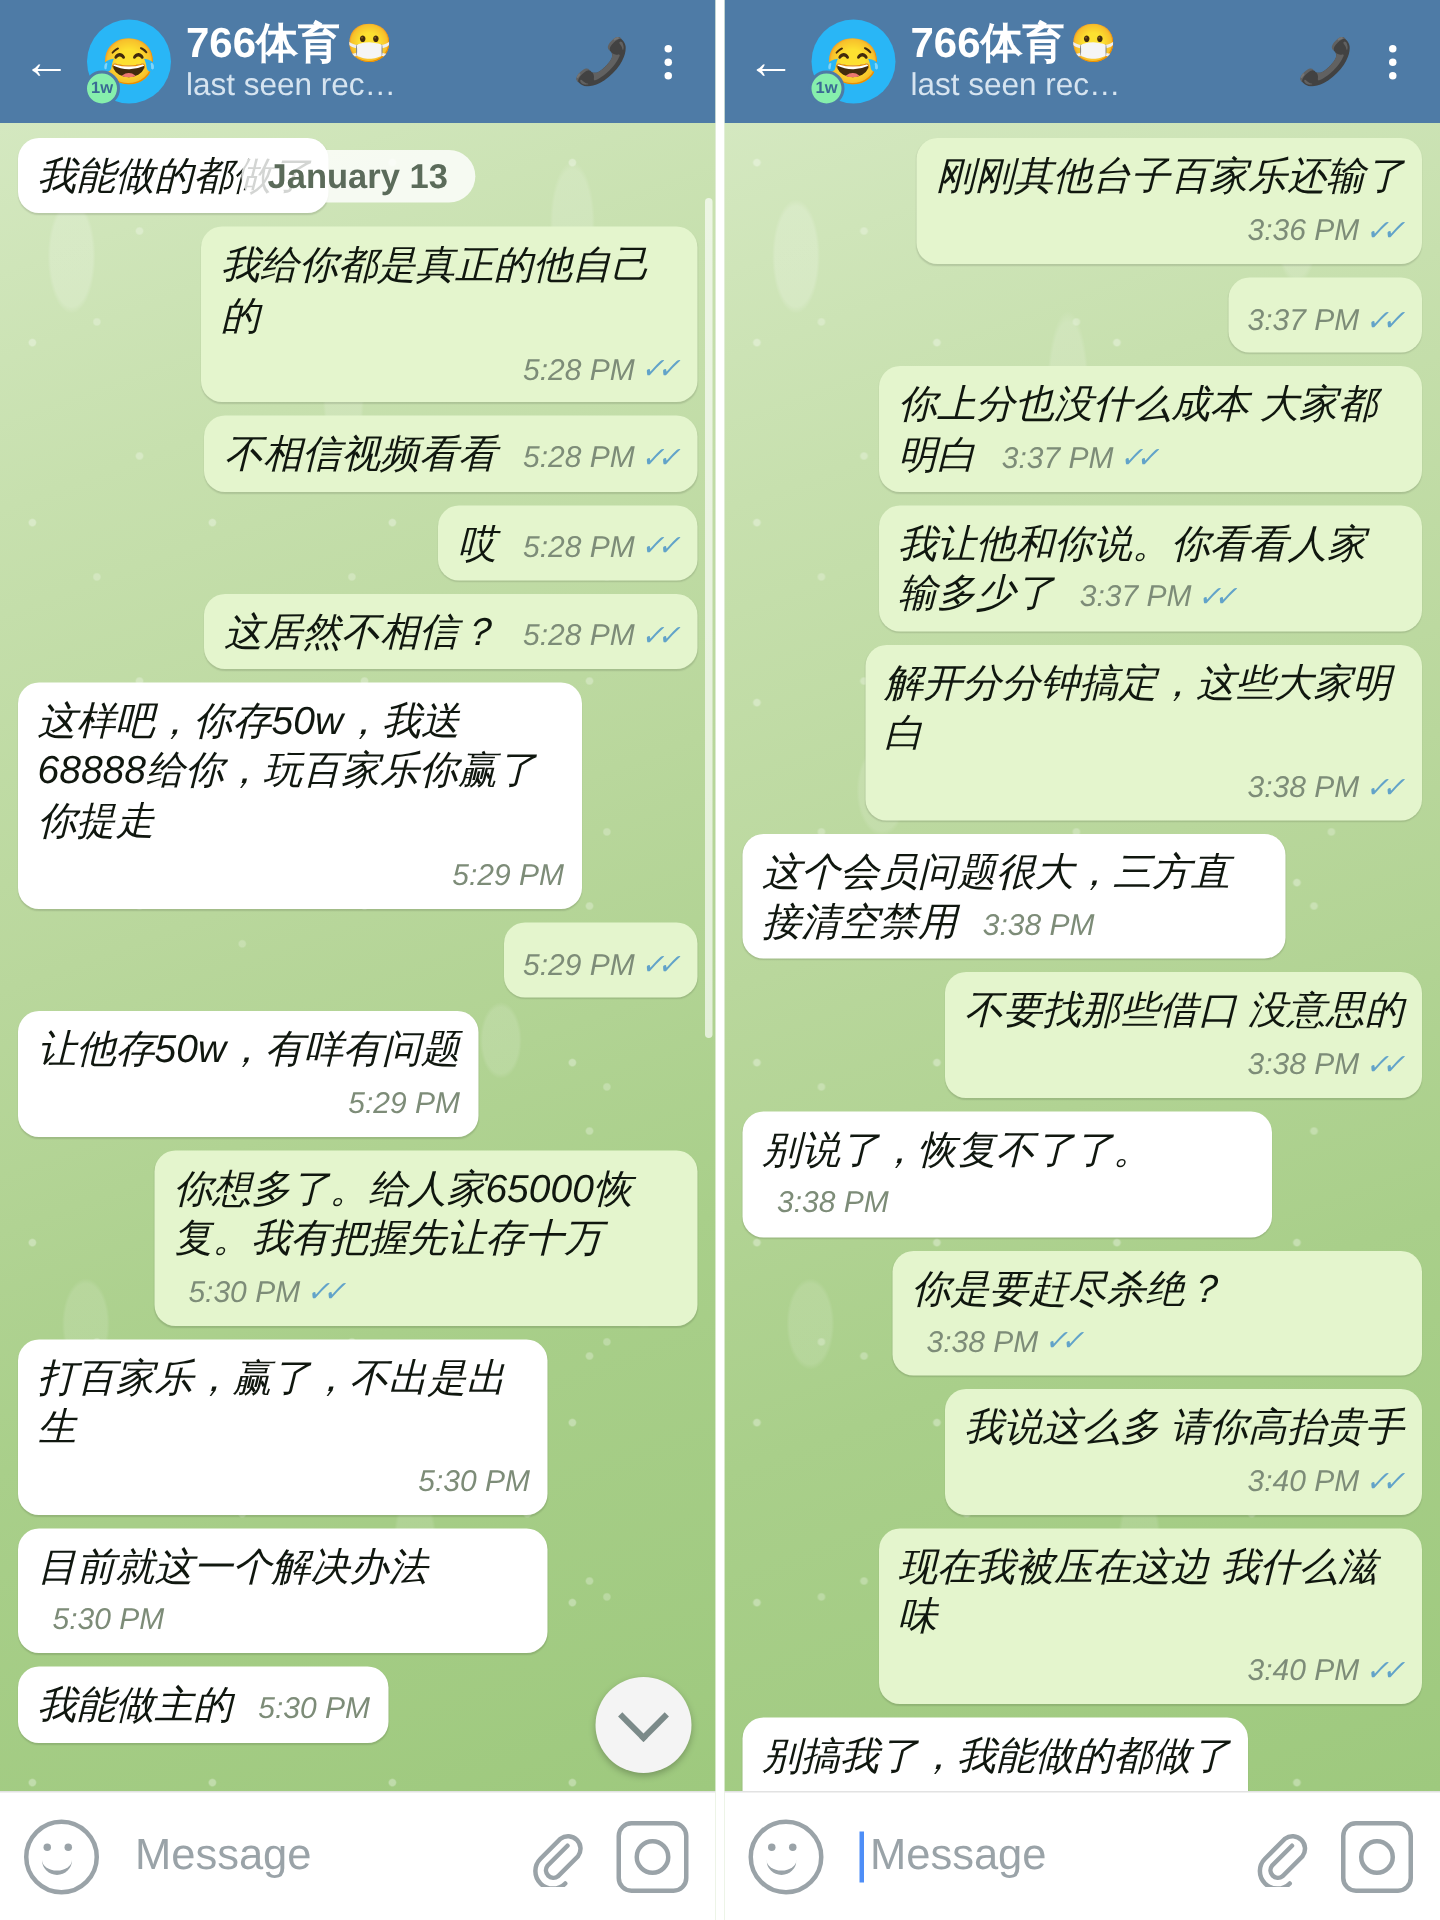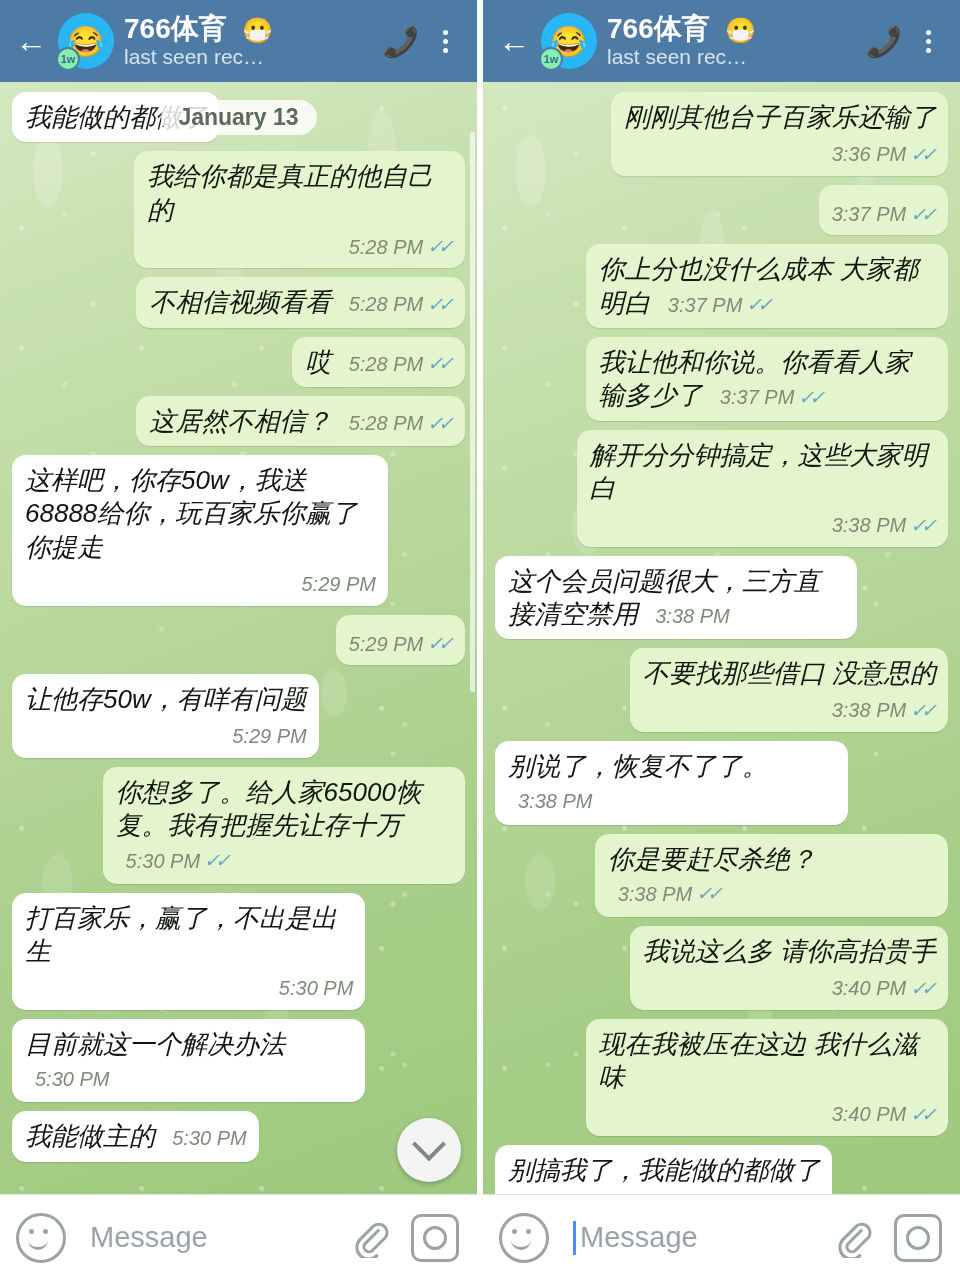--- a/index.html
+++ b/index.html
@@ -65,21 +65,21 @@
   }
   .title-block{
     flex:1 1 auto;min-width:0;
     display:flex;flex-direction:column;justify-content:center;
     overflow:hidden;
   }
   .chat-title{
     font-size:28px;font-weight:bold;
     white-space:nowrap;overflow:hidden;
     line-height:1.15;
-    display:flex;align-items:flex-end;gap:16px;
+    display:flex;align-items:center;gap:4px;
   }
   .chat-title .emoji{font-size:25px;}
   .chat-sub{
     font-size:21px;color:#d6e4f0;
     white-space:nowrap;overflow:hidden;
     line-height:1.15;
   }
   .hdr-icon{
     width:44px;height:50px;
     display:flex;align-items:center;justify-content:center;

